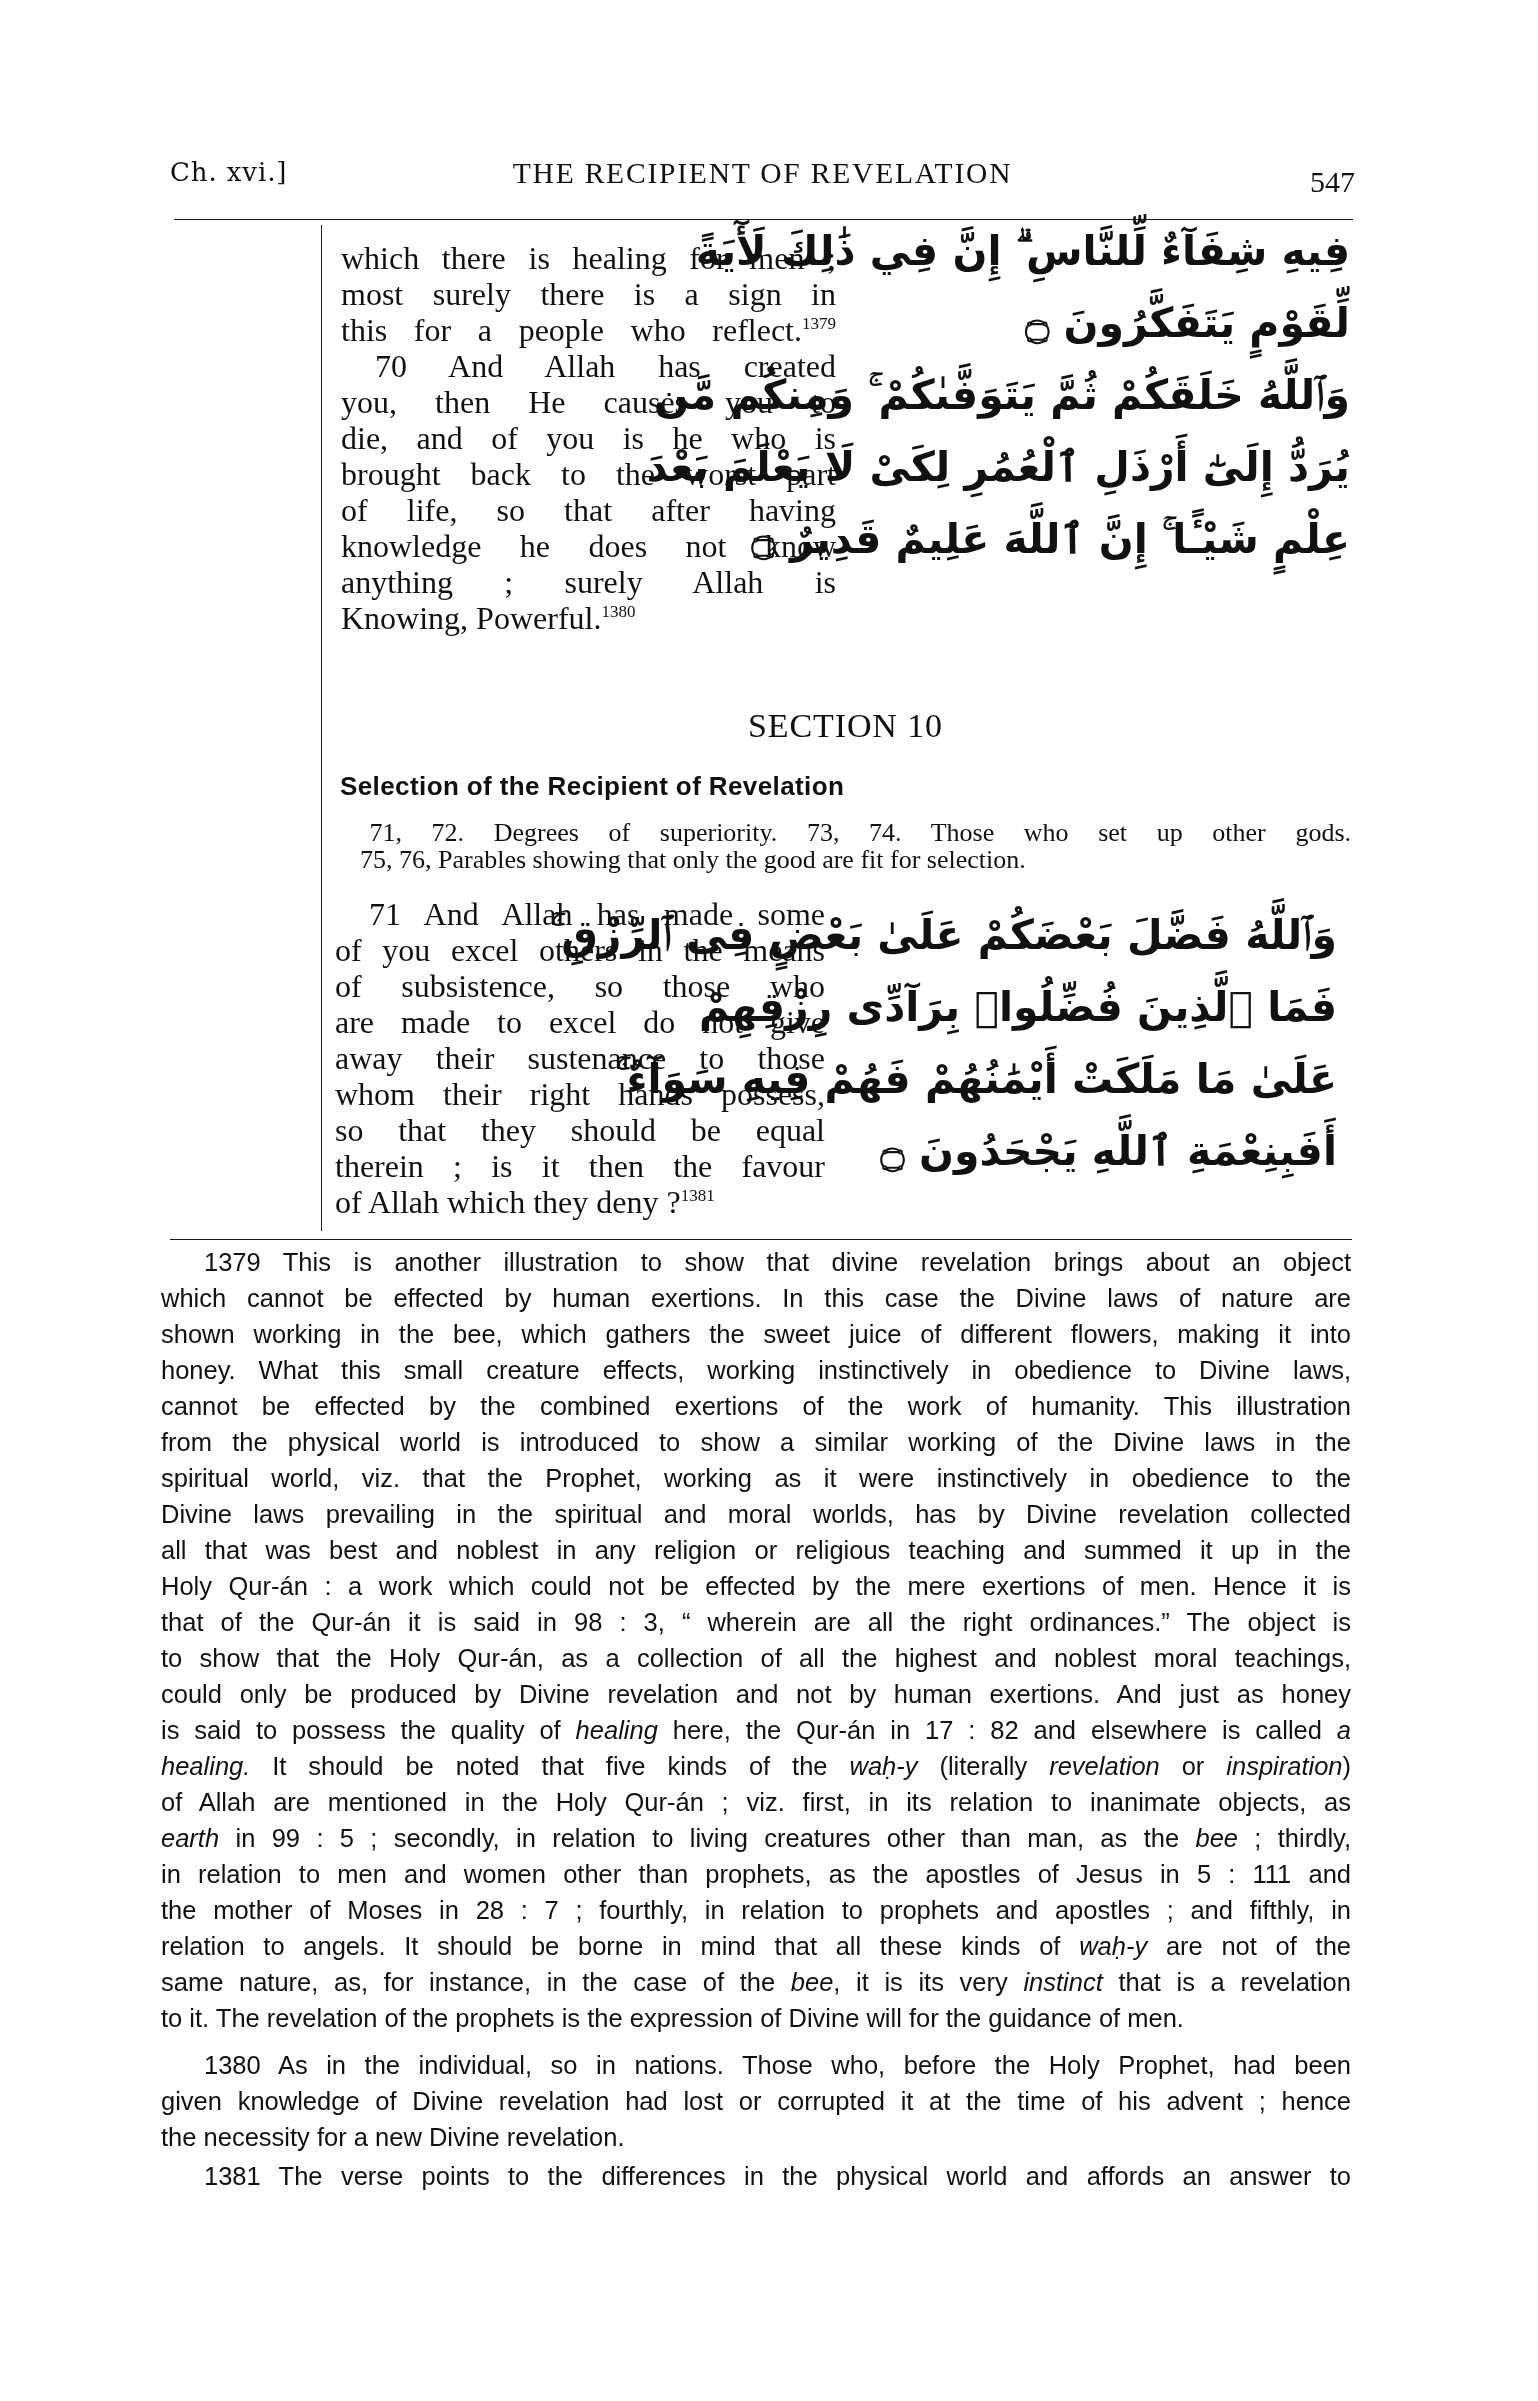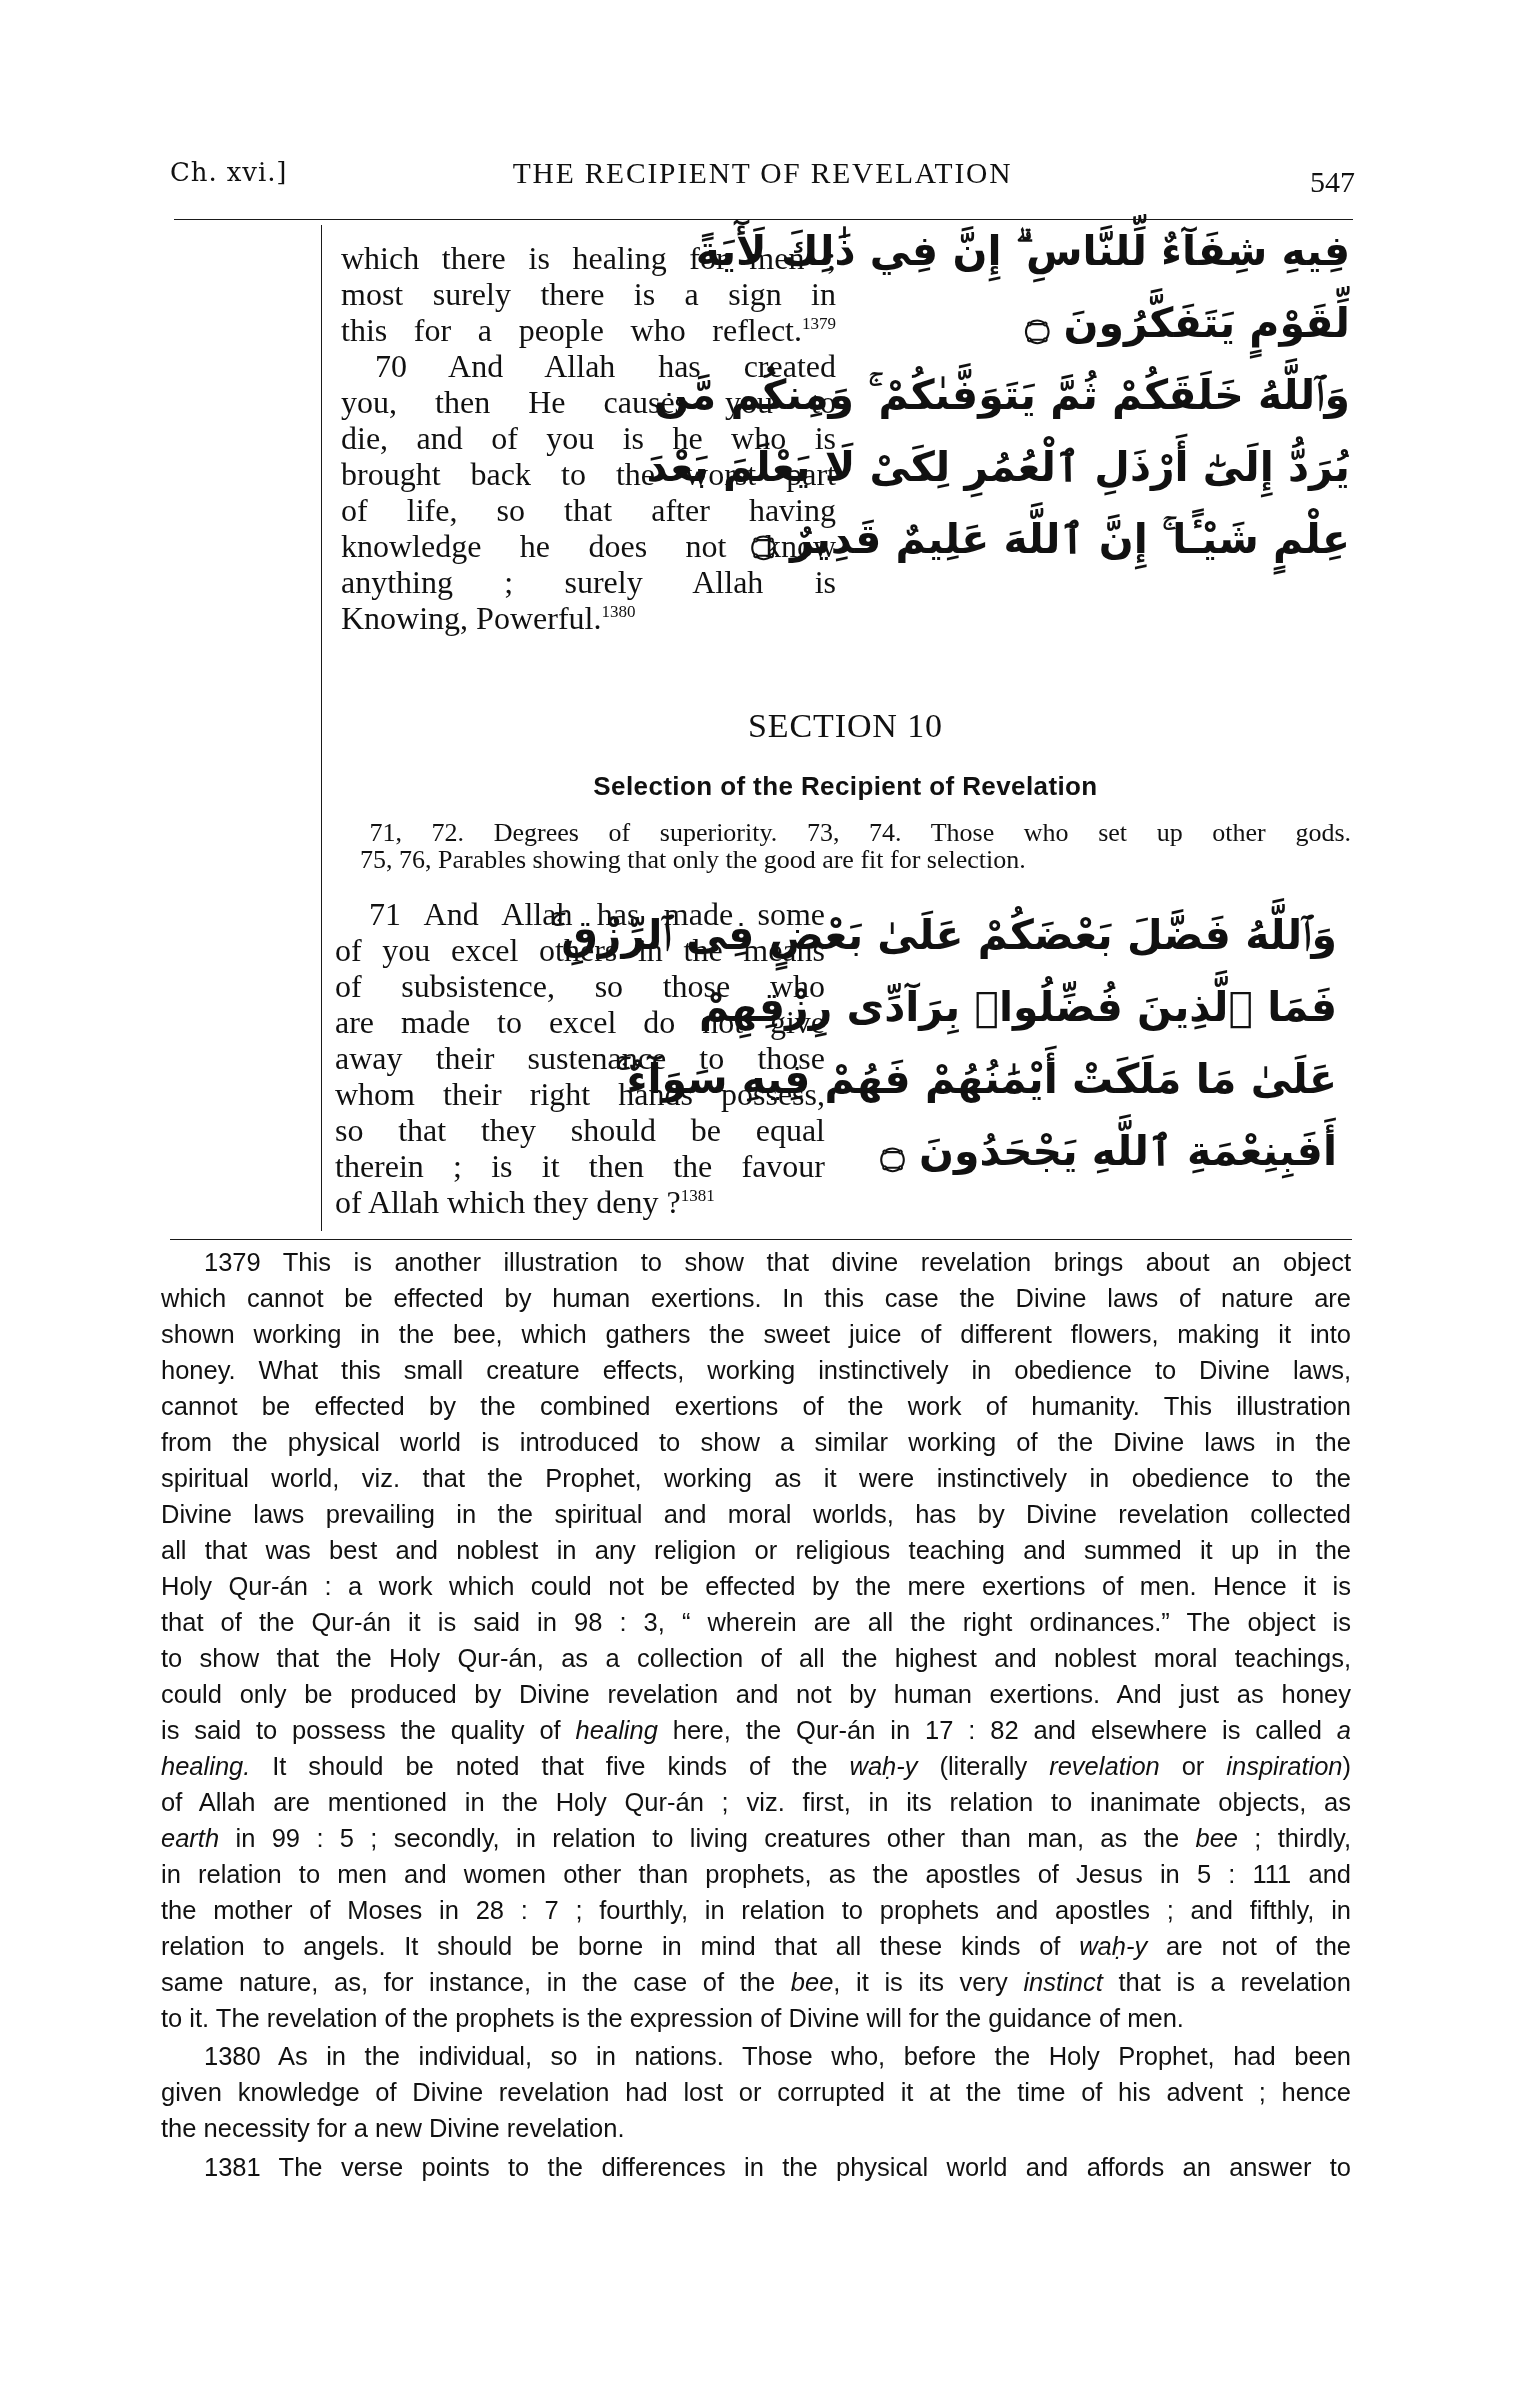--- a/index.html
+++ b/index.html
@@ -32,21 +32,21 @@
   .ar-col {
     position: absolute; direction: rtl;
     font-family: "DejaVu Sans", sans-serif;
     font-size: 41px; font-weight: bold; text-align: justify;
   }
   .ar-col .ln { display: block; white-space: nowrap; text-align-last: justify; line-height: 72px; }
   .ar-col .ln.short { text-align-last: right; }
 
   
   .sec-title { position: absolute; left: 340px; width: 1011px; text-align: center; font-family: "Liberation Serif", serif; font-size: 34px; letter-spacing: 0.9px; }
-  .sec-sub { position: absolute; left: 340px; width: 1011px; text-align: center; font-family: "Liberation Sans", sans-serif; font-weight: bold; font-size: 26px; letter-spacing: 0.4px; }
+  .sec-sub { position: absolute; left: 340px; width: 1011px; font-family: "Liberation Sans", sans-serif; font-weight: bold; font-size: 26px; letter-spacing: 0.4px; }
   .sec-sum { position: absolute; left: 340px; width: 1011px; font-family: "Liberation Serif", serif; font-size: 26px; line-height: 27px; }
   .sec-sum .ln { display: block; white-space: nowrap; text-align: justify; text-align-last: justify; }
   .sec-sum .ln.first { padding-left: 29.5px; }
   .sec-sum .ln.last { text-align-last: left; margin-left: 20px; }
 
   
   #footnotes { position: absolute; left: 161px; width: 1190px; top: 1244px; font-family: Liberation Sans, sans-serif; font-size: 25.5px; line-height: 36px; }
   #footnotes .ln { display: block; white-space: nowrap; text-align: justify; text-align-last: justify; }
   #footnotes .ln.first { padding-left: 43px; }
   #footnotes .ln.last { text-align-last: left; }
@@ -130,18 +130,18 @@
     <span class="ln"><span>could only be produced by Divine revelation and not by human exertions.  And just as honey</span></span>
     <span class="ln"><span>is said to possess the quality of </span><i>healing</i><span> here, the Qur-án in 17 : 82 and elsewhere is called </span><i>a</i></span>
     <span class="ln"><i>healing.</i><span>  It should be noted that five kinds of the </span><i>waḥ-y</i><span> (literally </span><i>revelation</i><span> or </span><i>inspiration</i><span>)</span></span>
     <span class="ln"><span>of Allah are mentioned in the Holy Qur-án ; viz. first, in its relation to inanimate objects, as</span></span>
     <span class="ln"><i>earth</i><span> in 99 : 5 ; secondly, in relation to living creatures other than man, as the </span><i>bee</i><span> ; thirdly,</span></span>
     <span class="ln"><span>in relation to men and women other than prophets, as the apostles of Jesus in 5 : 111 and</span></span>
     <span class="ln"><span>the mother of Moses in 28 : 7 ; fourthly, in relation to prophets and apostles ; and fifthly, in</span></span>
     <span class="ln"><span>relation to angels.  It should be borne in mind that all these kinds of </span><i>waḥ-y</i><span> are not of the</span></span>
     <span class="ln"><span>same nature, as, for instance, in the case of the </span><i>bee</i><span>, it is its very </span><i>instinct</i><span> that is a revelation</span></span>
     <span class="ln last"><span>to it.  The revelation of the prophets is the expression of Divine will for the guidance of men.</span></span>
-    <span class="ln first" style="margin-top: 2px;"><span>1380 As in the individual, so in nations.  Those who, before the Holy Prophet, had been</span></span>
+    <span class="ln first" style="margin-top: 11px;"><span>1380 As in the individual, so in nations.  Those who, before the Holy Prophet, had been</span></span>
     <span class="ln"><span>given knowledge of Divine revelation had lost or corrupted it at the time of his advent ; hence</span></span>
     <span class="ln last"><span>the necessity for a new Divine revelation.</span></span>
     <span class="ln first" style="margin-top: 2.7px;"><span>1381 The verse points to the differences in the physical world and affords an answer to</span></span>
   </div>
 
 
 </body></html>

